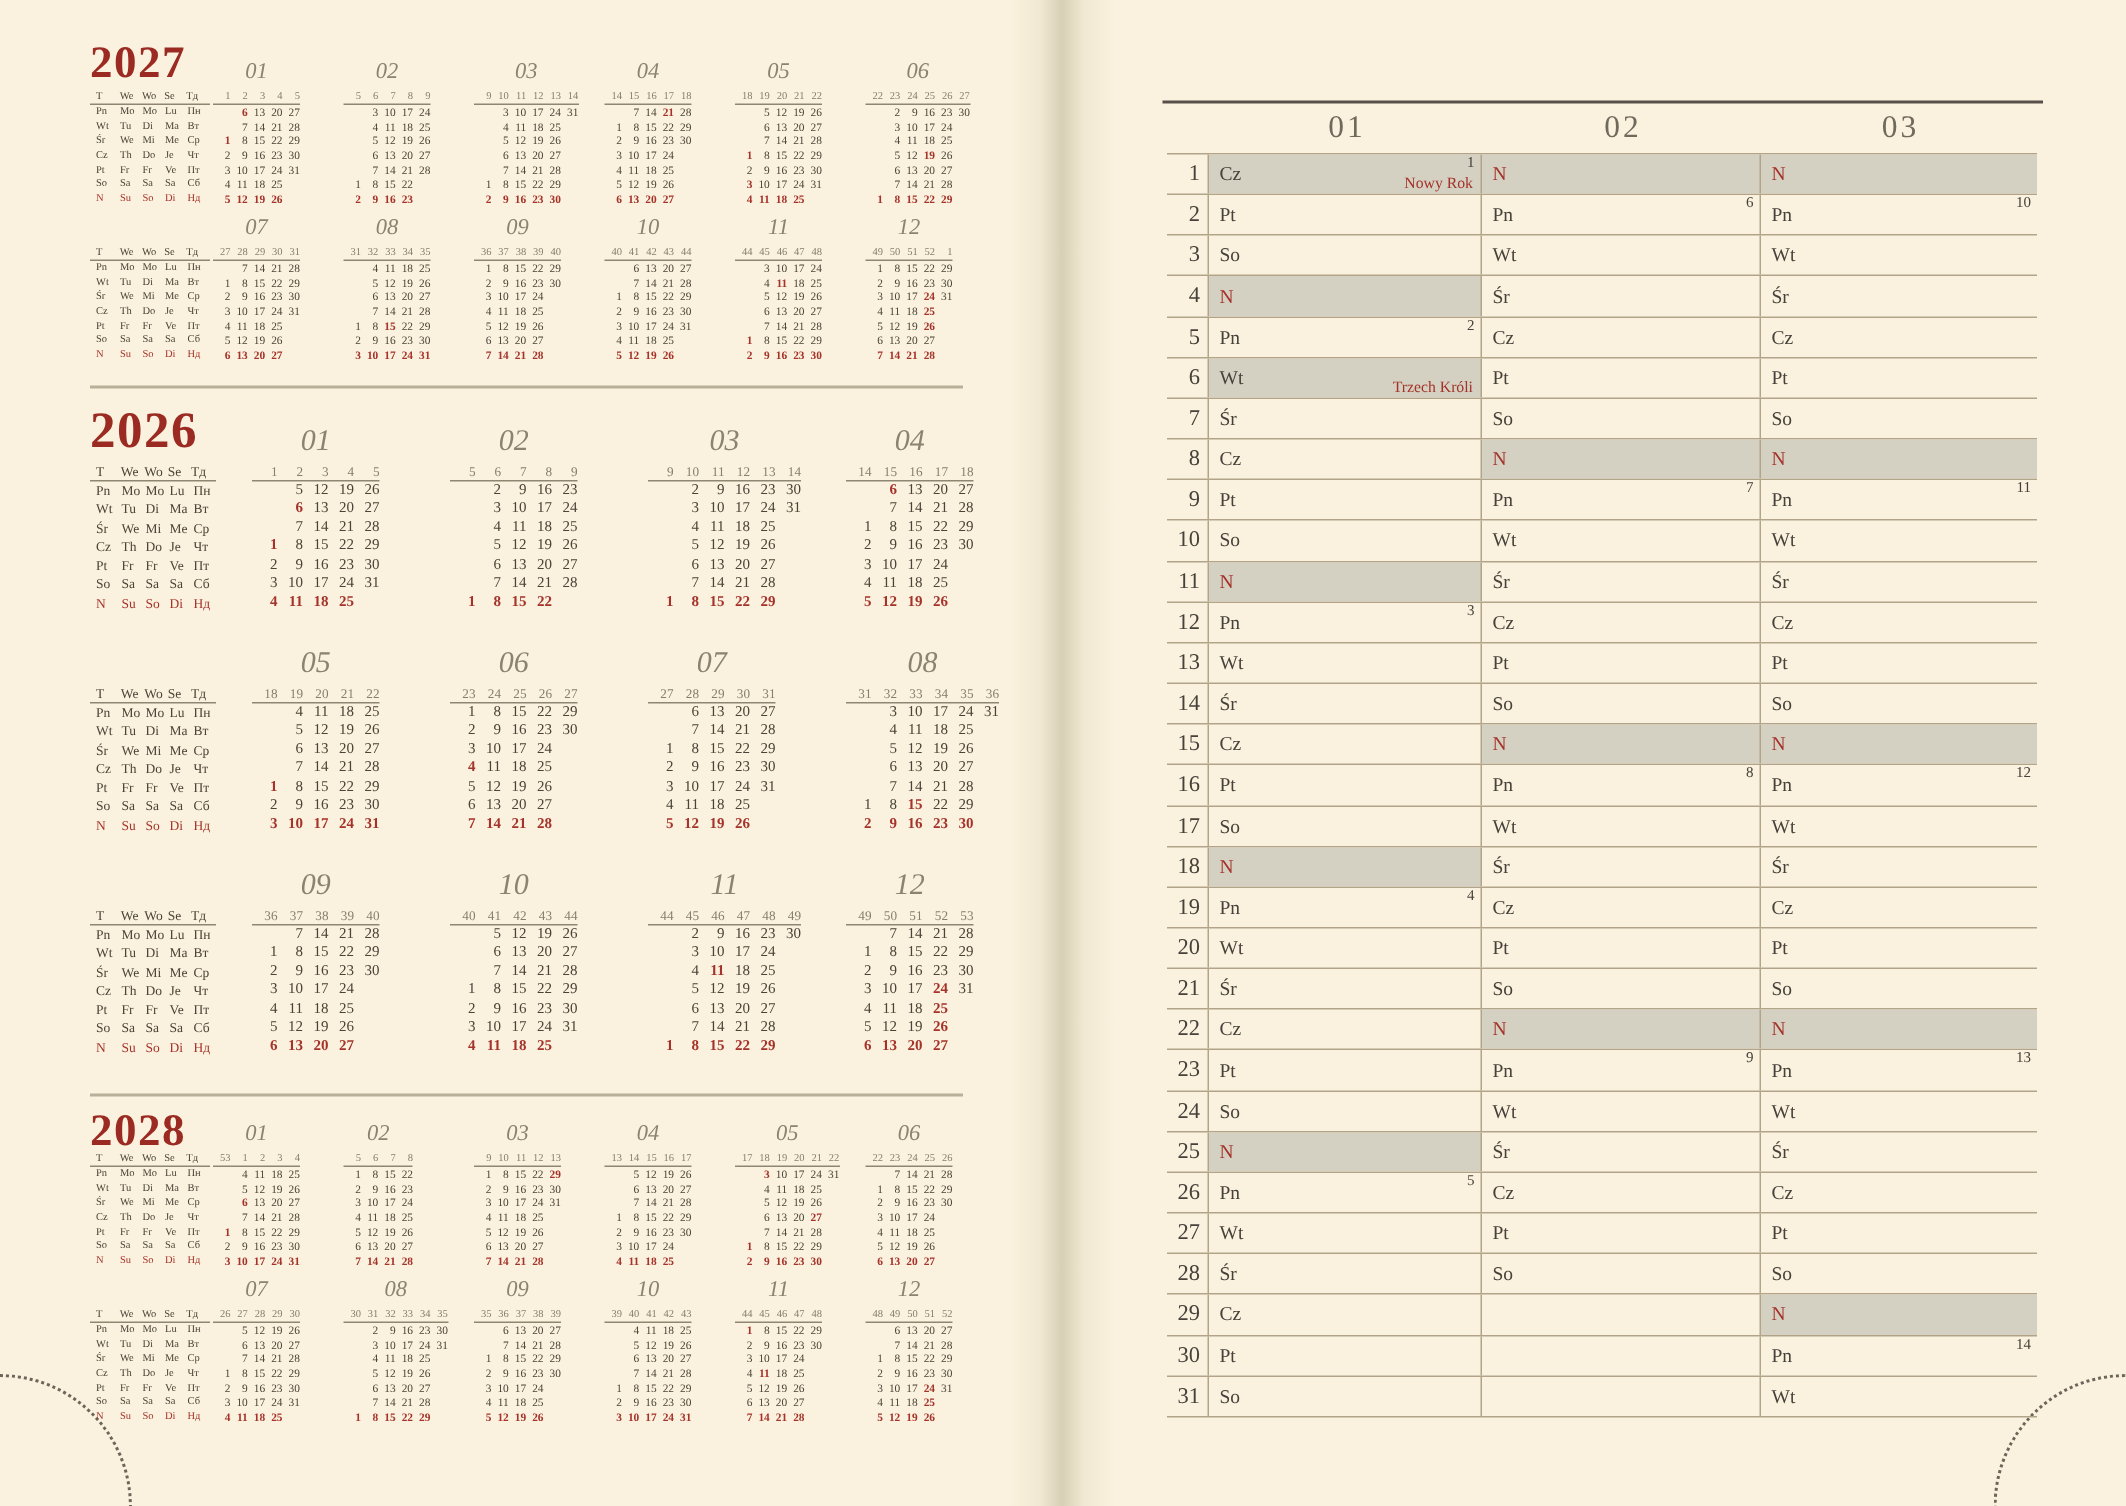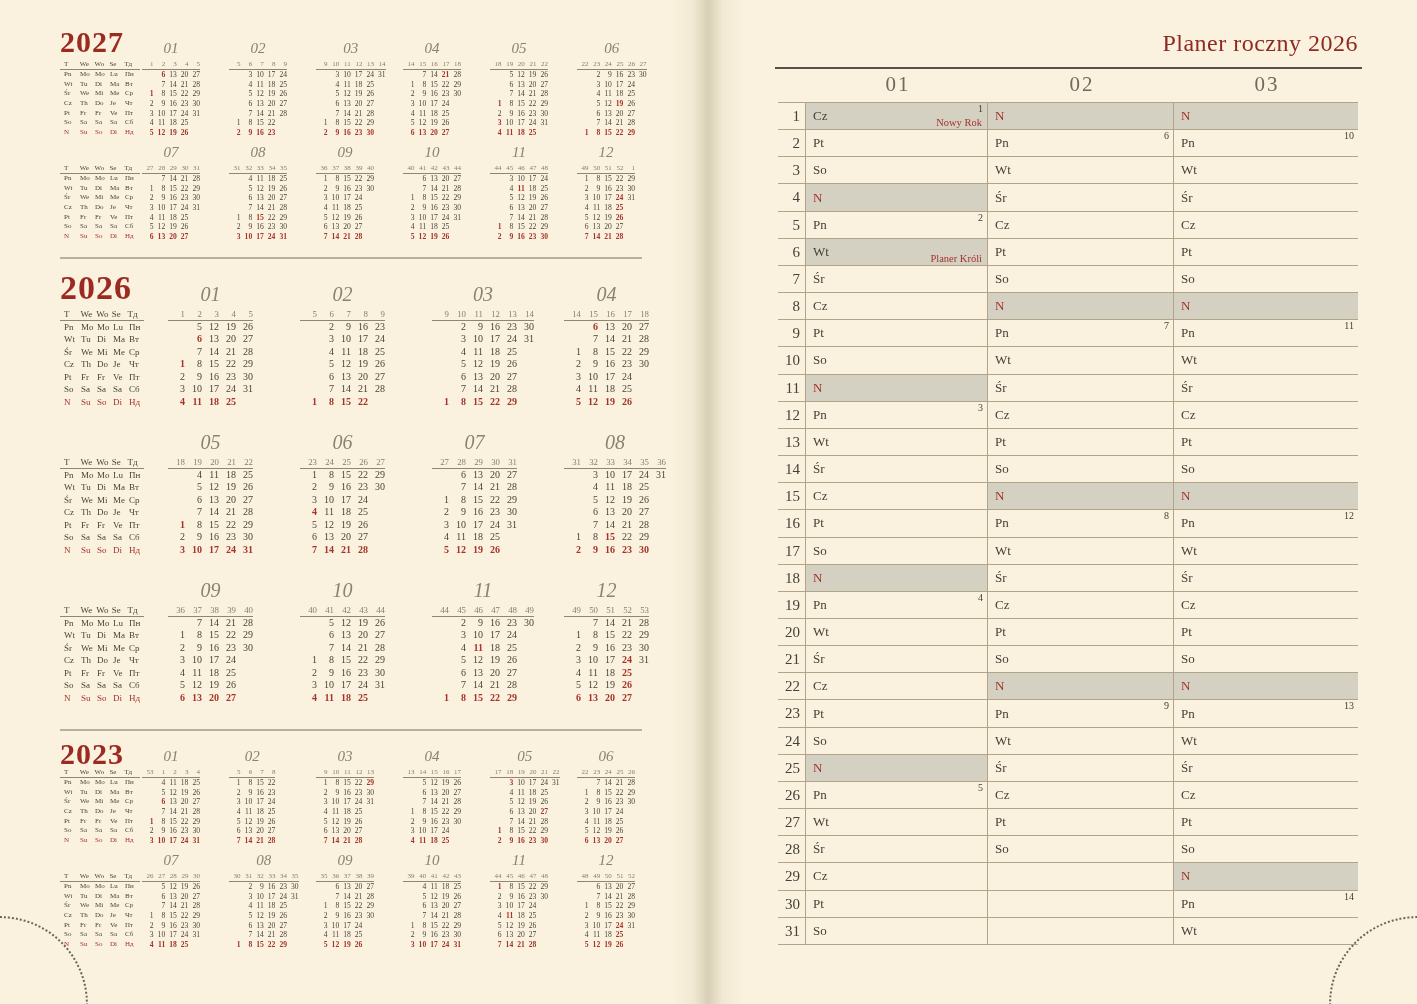--- a/index.html
+++ b/index.html
@@ -646,21 +646,21 @@
         <div class="weeks"><span class="cell" style="width: 17px;">49</span><span class="cell" style="width: 17px;">50</span><span class="cell" style="width: 17px;">51</span><span class="cell" style="width: 17px;">52</span><span class="cell" style="width: 17px;">53</span></div>
         <div class="drow"><span class="cell" style="width: 17px;"></span><span class="cell" style="width: 17px;">7</span><span class="cell" style="width: 17px;">14</span><span class="cell" style="width: 17px;">21</span><span class="cell" style="width: 17px;">28</span></div>
         <div class="drow"><span class="cell" style="width: 17px;">1</span><span class="cell" style="width: 17px;">8</span><span class="cell" style="width: 17px;">15</span><span class="cell" style="width: 17px;">22</span><span class="cell" style="width: 17px;">29</span></div>
         <div class="drow"><span class="cell" style="width: 17px;">2</span><span class="cell" style="width: 17px;">9</span><span class="cell" style="width: 17px;">16</span><span class="cell" style="width: 17px;">23</span><span class="cell" style="width: 17px;">30</span></div>
         <div class="drow"><span class="cell" style="width: 17px;">3</span><span class="cell" style="width: 17px;">10</span><span class="cell" style="width: 17px;">17</span><span class="cell red" style="width: 17px;">24</span><span class="cell" style="width: 17px;">31</span></div>
         <div class="drow"><span class="cell" style="width: 17px;">4</span><span class="cell" style="width: 17px;">11</span><span class="cell" style="width: 17px;">18</span><span class="cell red" style="width: 17px;">25</span><span class="cell" style="width: 17px;"></span></div>
         <div class="drow"><span class="cell" style="width: 17px;">5</span><span class="cell" style="width: 17px;">12</span><span class="cell" style="width: 17px;">19</span><span class="cell red" style="width: 17px;">26</span><span class="cell" style="width: 17px;"></span></div>
         <div class="drow"><span class="cell red" style="width: 17px;">6</span><span class="cell red" style="width: 17px;">13</span><span class="cell red" style="width: 17px;">20</span><span class="cell red" style="width: 17px;">27</span><span class="cell" style="width: 17px;"></span></div>
       </div>
     </div>
-    <div class="year-heading yh-small" style="top: 738px;">2023</div>
+    <div class="year-heading yh-small" style="top: 738px;">2028</div>
     <div class="month-row small" style="top: 748px;">
       <div class="day-col">
         <div class="dn-line dn-head">
           <span>T</span>
           <span>We</span>
           <span>Wo</span>
           <span>Se</span>
           <span>Тд</span>
         </div>
         <div class="dn-line">
@@ -902,21 +902,20 @@
         <div class="drow"><span class="cell" style="width: 11.6px;">1</span><span class="cell" style="width: 11.6px;">8</span><span class="cell" style="width: 11.6px;">15</span><span class="cell" style="width: 11.6px;">22</span><span class="cell" style="width: 11.6px;">29</span></div>
         <div class="drow"><span class="cell" style="width: 11.6px;">2</span><span class="cell" style="width: 11.6px;">9</span><span class="cell" style="width: 11.6px;">16</span><span class="cell" style="width: 11.6px;">23</span><span class="cell" style="width: 11.6px;">30</span></div>
         <div class="drow"><span class="cell" style="width: 11.6px;">3</span><span class="cell" style="width: 11.6px;">10</span><span class="cell" style="width: 11.6px;">17</span><span class="cell red" style="width: 11.6px;">24</span><span class="cell" style="width: 11.6px;">31</span></div>
         <div class="drow"><span class="cell" style="width: 11.6px;">4</span><span class="cell" style="width: 11.6px;">11</span><span class="cell" style="width: 11.6px;">18</span><span class="cell red" style="width: 11.6px;">25</span><span class="cell" style="width: 11.6px;"></span></div>
         <div class="drow"><span class="cell red" style="width: 11.6px;">5</span><span class="cell red" style="width: 11.6px;">12</span><span class="cell red" style="width: 11.6px;">19</span><span class="cell red" style="width: 11.6px;">26</span><span class="cell" style="width: 11.6px;"></span></div>
       </div>
     </div>
   </div>
 
 <div id="right-page">
-  <div id="planner-title">Planer roczny 2026</div>
   <div id="title-rule"></div>
   <div id="col-headers">
       <div style="width: 182px;">01</div>
       <div style="width: 186px;">02</div>
       <div style="width: 184px;">03</div>
     </div>
   <div id="planner-table">
       <div class="prow">
         <div class="pnum">1</div>
         <div class="mcell c1 gray">
@@ -979,21 +978,21 @@
           <span class="dlet">Cz</span>
         </div>
         <div class="mcell c3">
           <span class="dlet">Cz</span>
         </div>
       </div>
       <div class="prow">
         <div class="pnum">6</div>
         <div class="mcell c1 gray">
           <span class="dlet">Wt</span>
-          <span class="hol">Planer Króli</span>
+          <span class="hol">Trzech Króli</span>
         </div>
         <div class="mcell c2">
           <span class="dlet">Pt</span>
         </div>
         <div class="mcell c3">
           <span class="dlet">Pt</span>
         </div>
       </div>
       <div class="prow">
         <div class="pnum">7</div>

